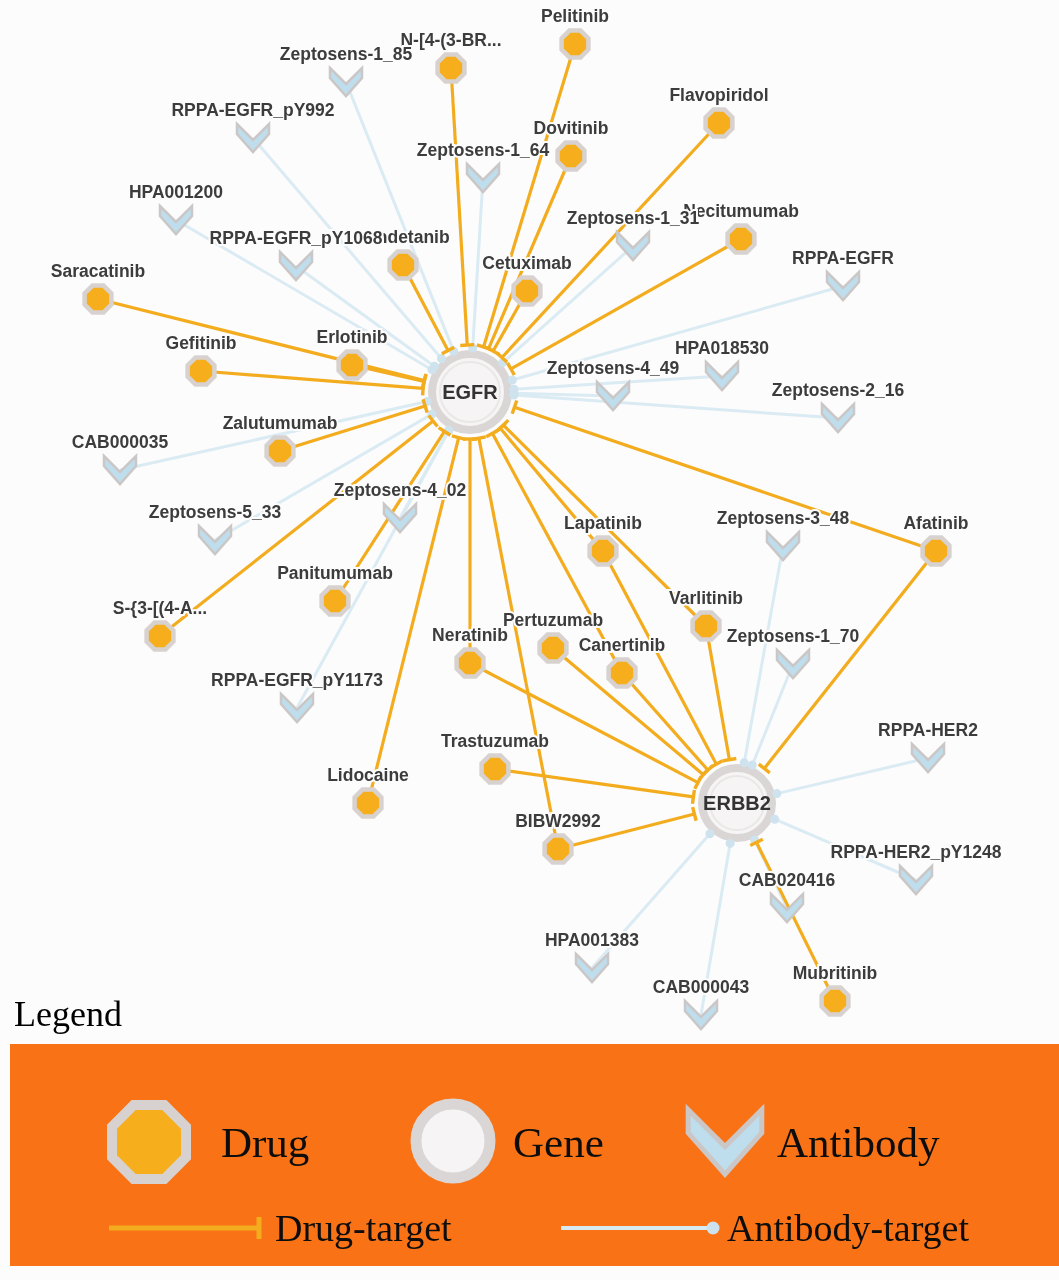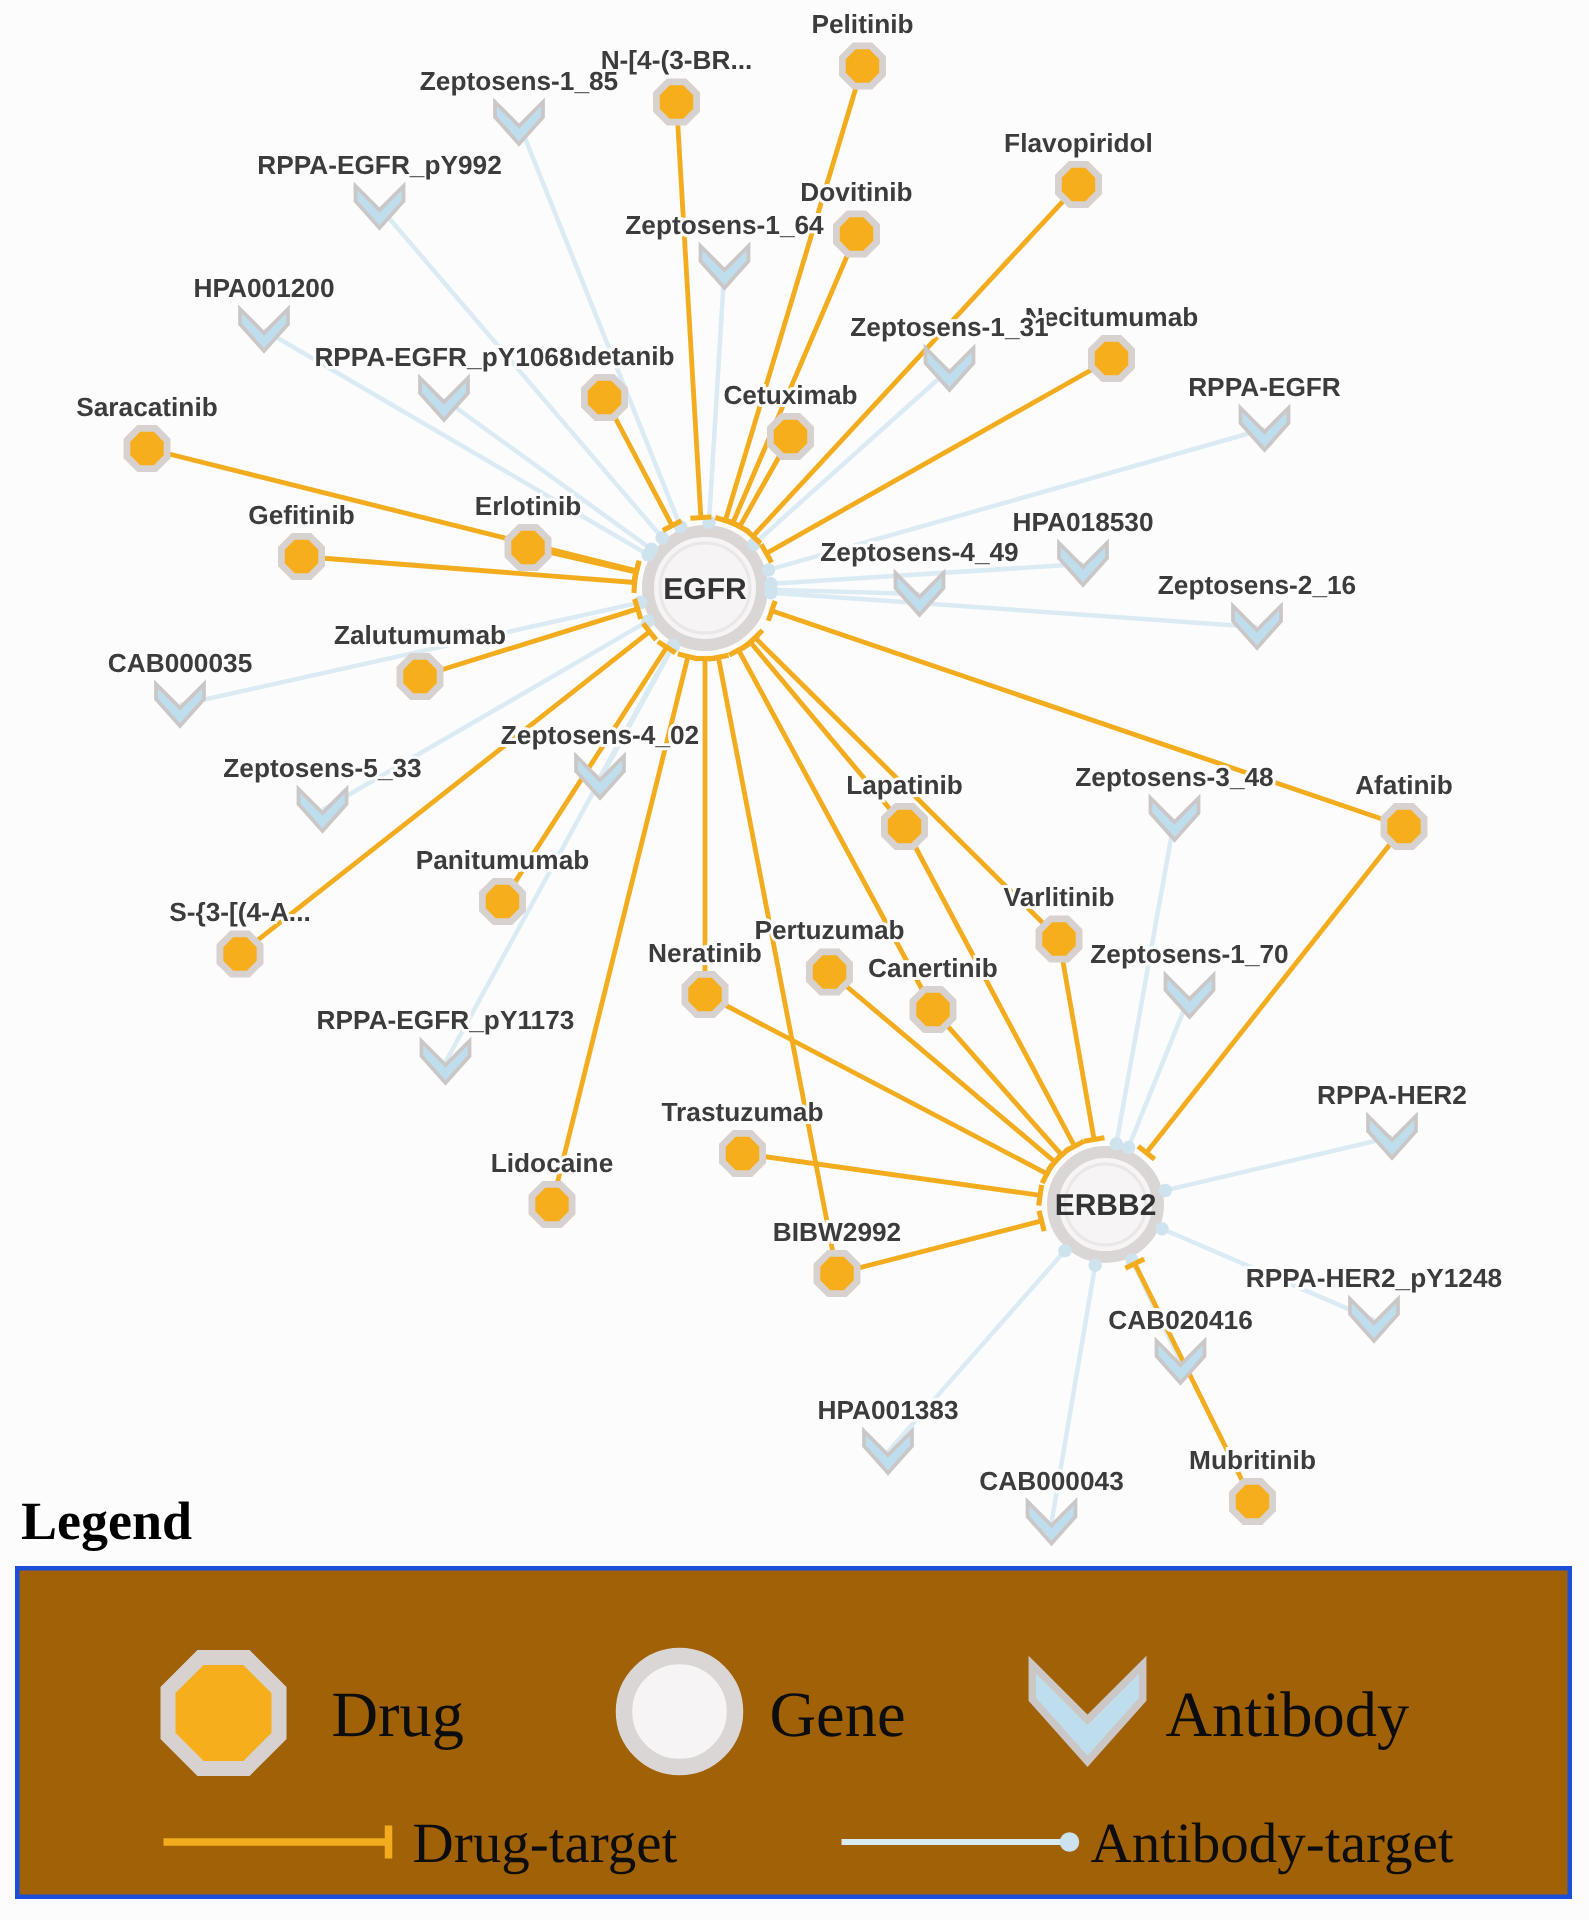--- a/index.html
+++ b/index.html
@@ -12,25 +12,25 @@
     font-family:"Liberation Sans",sans-serif;font-weight:700;font-size:17.5px;
     fill:#3c3c3c;stroke:#fcfcfc;stroke-width:4px;paint-order:stroke;
     text-anchor:middle;
   }
   .gene-label{
     font-family:"Liberation Sans",sans-serif;font-weight:700;font-size:20px;
     fill:#333;text-anchor:middle;
   }
   .legend-title{
     position:absolute;left:14px;top:993px;
-    font-family:"Liberation Serif",serif;font-weight:700;font-size:36px;color:#000;
+    font-family:"Liberation Serif",serif;font-weight:400;font-size:36px;color:#000;
   }
   .legend-box{
     position:absolute;left:10px;top:1044px;width:1032px;height:216px;
-    border:3px solid #1d4ed8;background:#a16207;
+    border:3px solid #f97316;background:#f97316;padding-left:12px;
   }
   .legend-box svg{position:absolute;left:0;top:0}
   .legend-label{font-family:"Liberation Serif",serif;font-size:43px;fill:#0d0d0d}
   .legend-label2{font-family:"Liberation Serif",serif;font-size:38px;fill:#0d0d0d}
 </style>
 </head>
 <body>
 
 <svg id="graph-svg" width="1059" height="1280" viewBox="0 0 1059 1280">
     <g>

